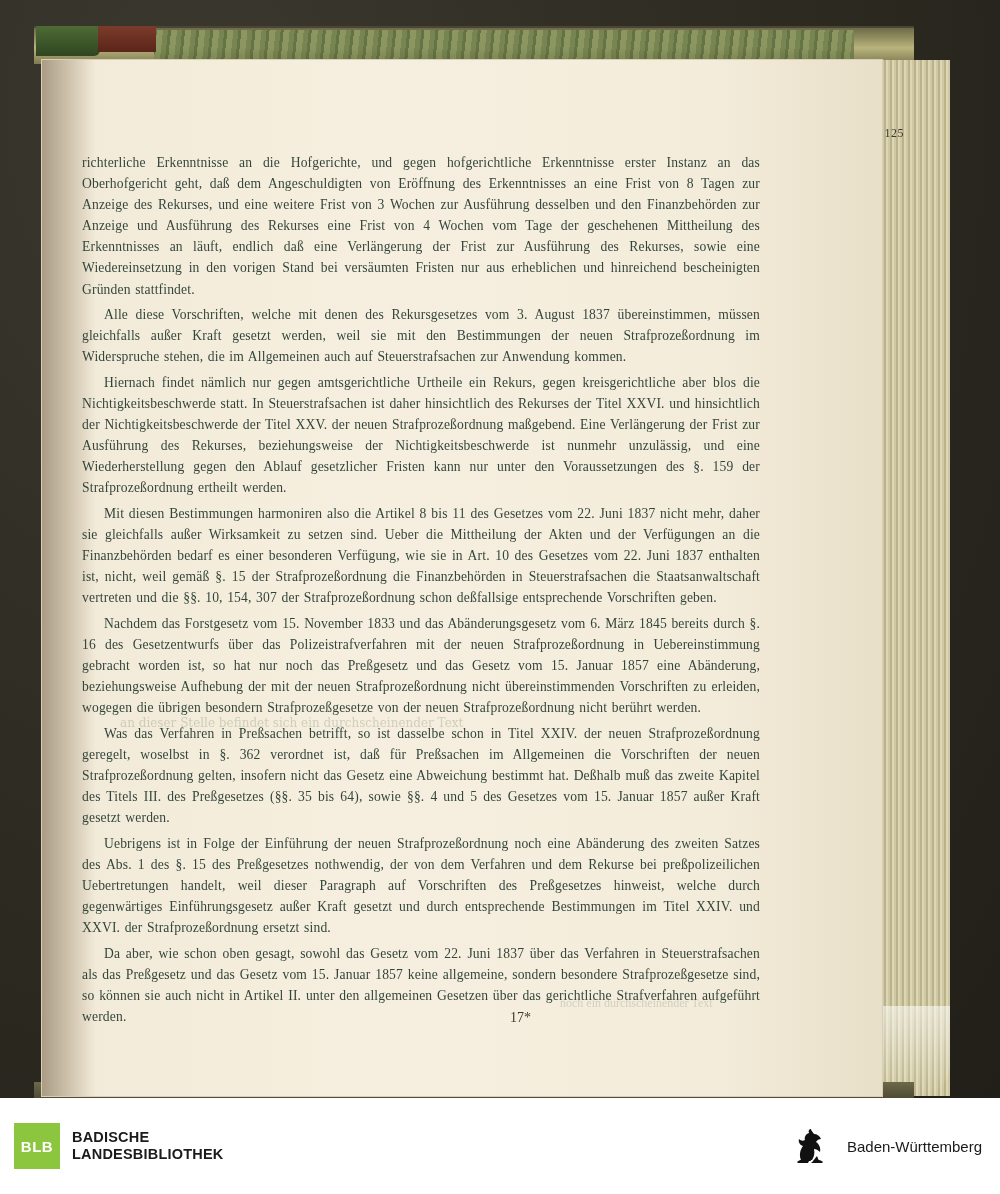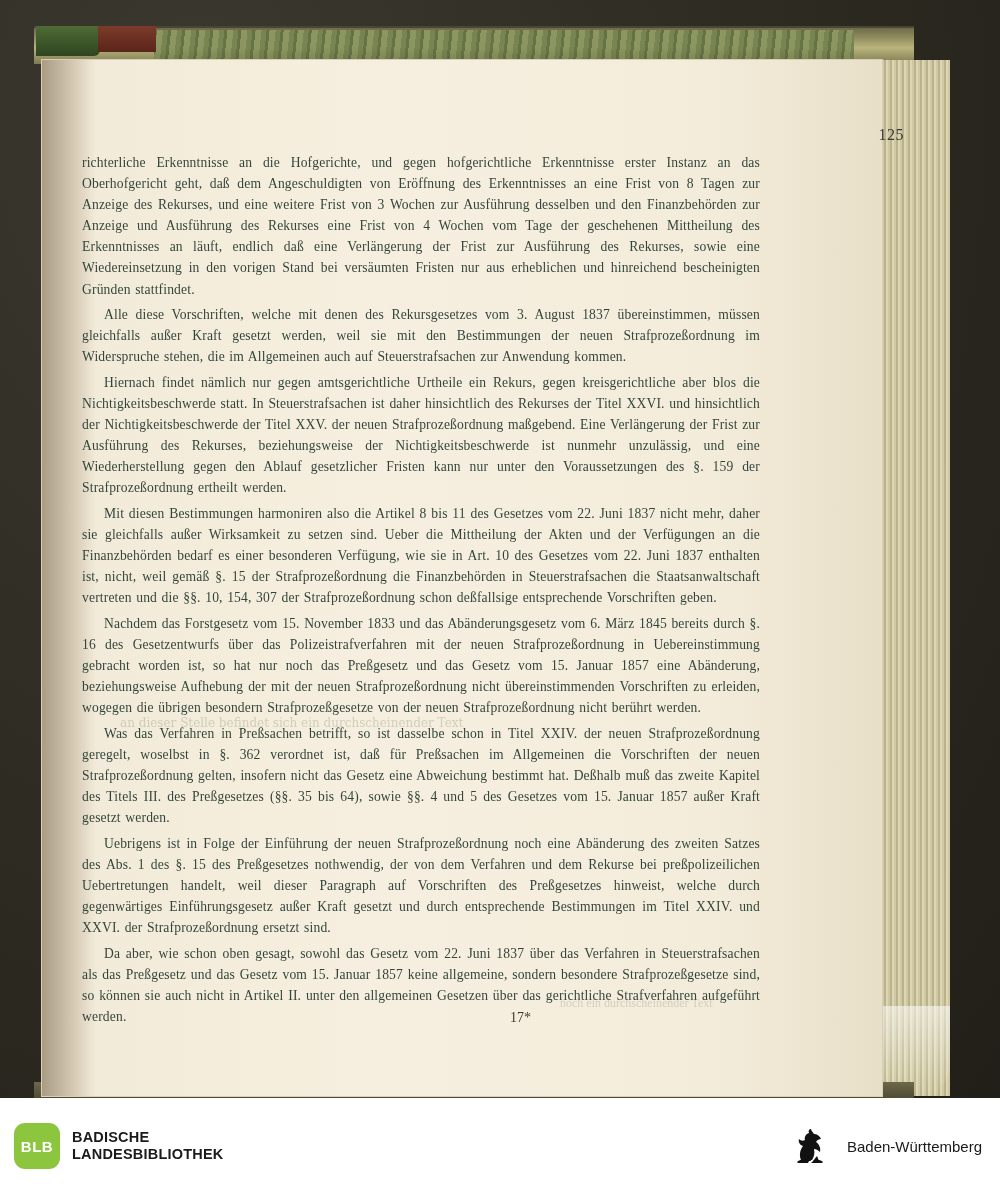--- a/index.html
+++ b/index.html
@@ -64,21 +64,21 @@
     background:linear-gradient(180deg, rgba(255,255,255,.55), rgba(255,255,255,0));
     border-radius:0 0 30px 0;
   }
   .book-bottom{
     position:absolute;left:28px;top:1056px;width:880px;height:26px;
     background:linear-gradient(180deg,#6d6849,#3c3a2a);
   }
   
   .folio{
     position:absolute;right:96px;top:126px;
-    font-size:16px;color:#3b3a33;letter-spacing:.5px;
+    font-size:12px;color:#3b3a33;letter-spacing:.5px;
   }
   .textcol{
     position:absolute;left:82px;top:152px;width:678px;
     color:#2f3b33;
     font-size:14.2px;
     line-height:21.1px;
     text-align:justify;
     text-justify:inter-word;
   }
   .textcol p{
@@ -112,21 +112,21 @@
   .footer{
     position:absolute;left:0;bottom:0;width:1000px;height:96px;
     background:#ffffff;
     display:flex;align-items:center;
   }
   .logo-box{
     width:46px;height:46px;margin-left:14px;
     background:#8cc63f;
     display:flex;align-items:center;justify-content:center;
     color:#ffffff;font-family:"Liberation Sans",sans-serif;
-    font-weight:bold;font-size:15px;letter-spacing:.5px;border-radius:11px;
+    font-weight:bold;font-size:15px;letter-spacing:.5px;
   }
   .logo-text{
     margin-left:12px;
     font-family:"Liberation Sans",sans-serif;
     font-size:14.5px;font-weight:bold;color:#1a1a1a;
     line-height:17px;letter-spacing:.2px;
   }
   .footer-right{
     margin-left:auto;margin-right:18px;
     display:flex;align-items:center;gap:20px;

